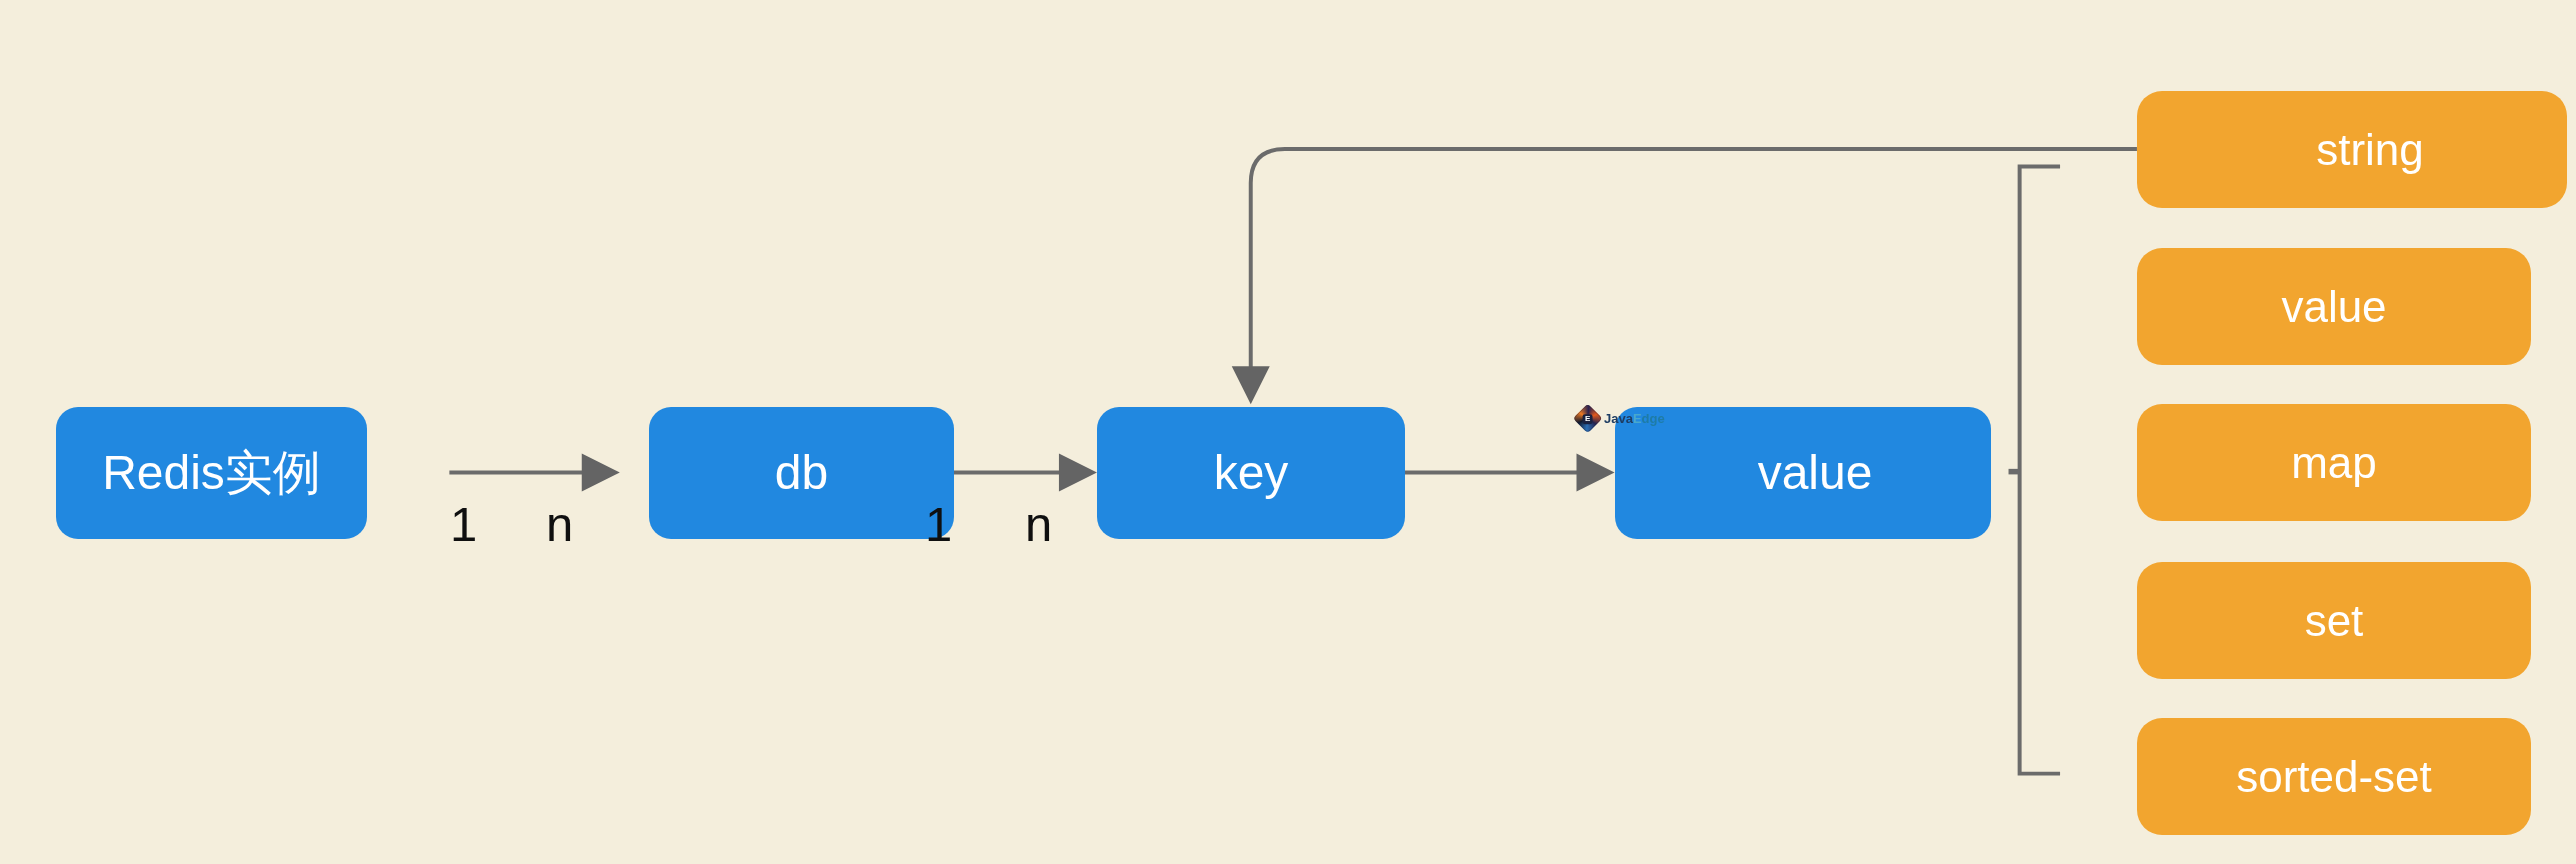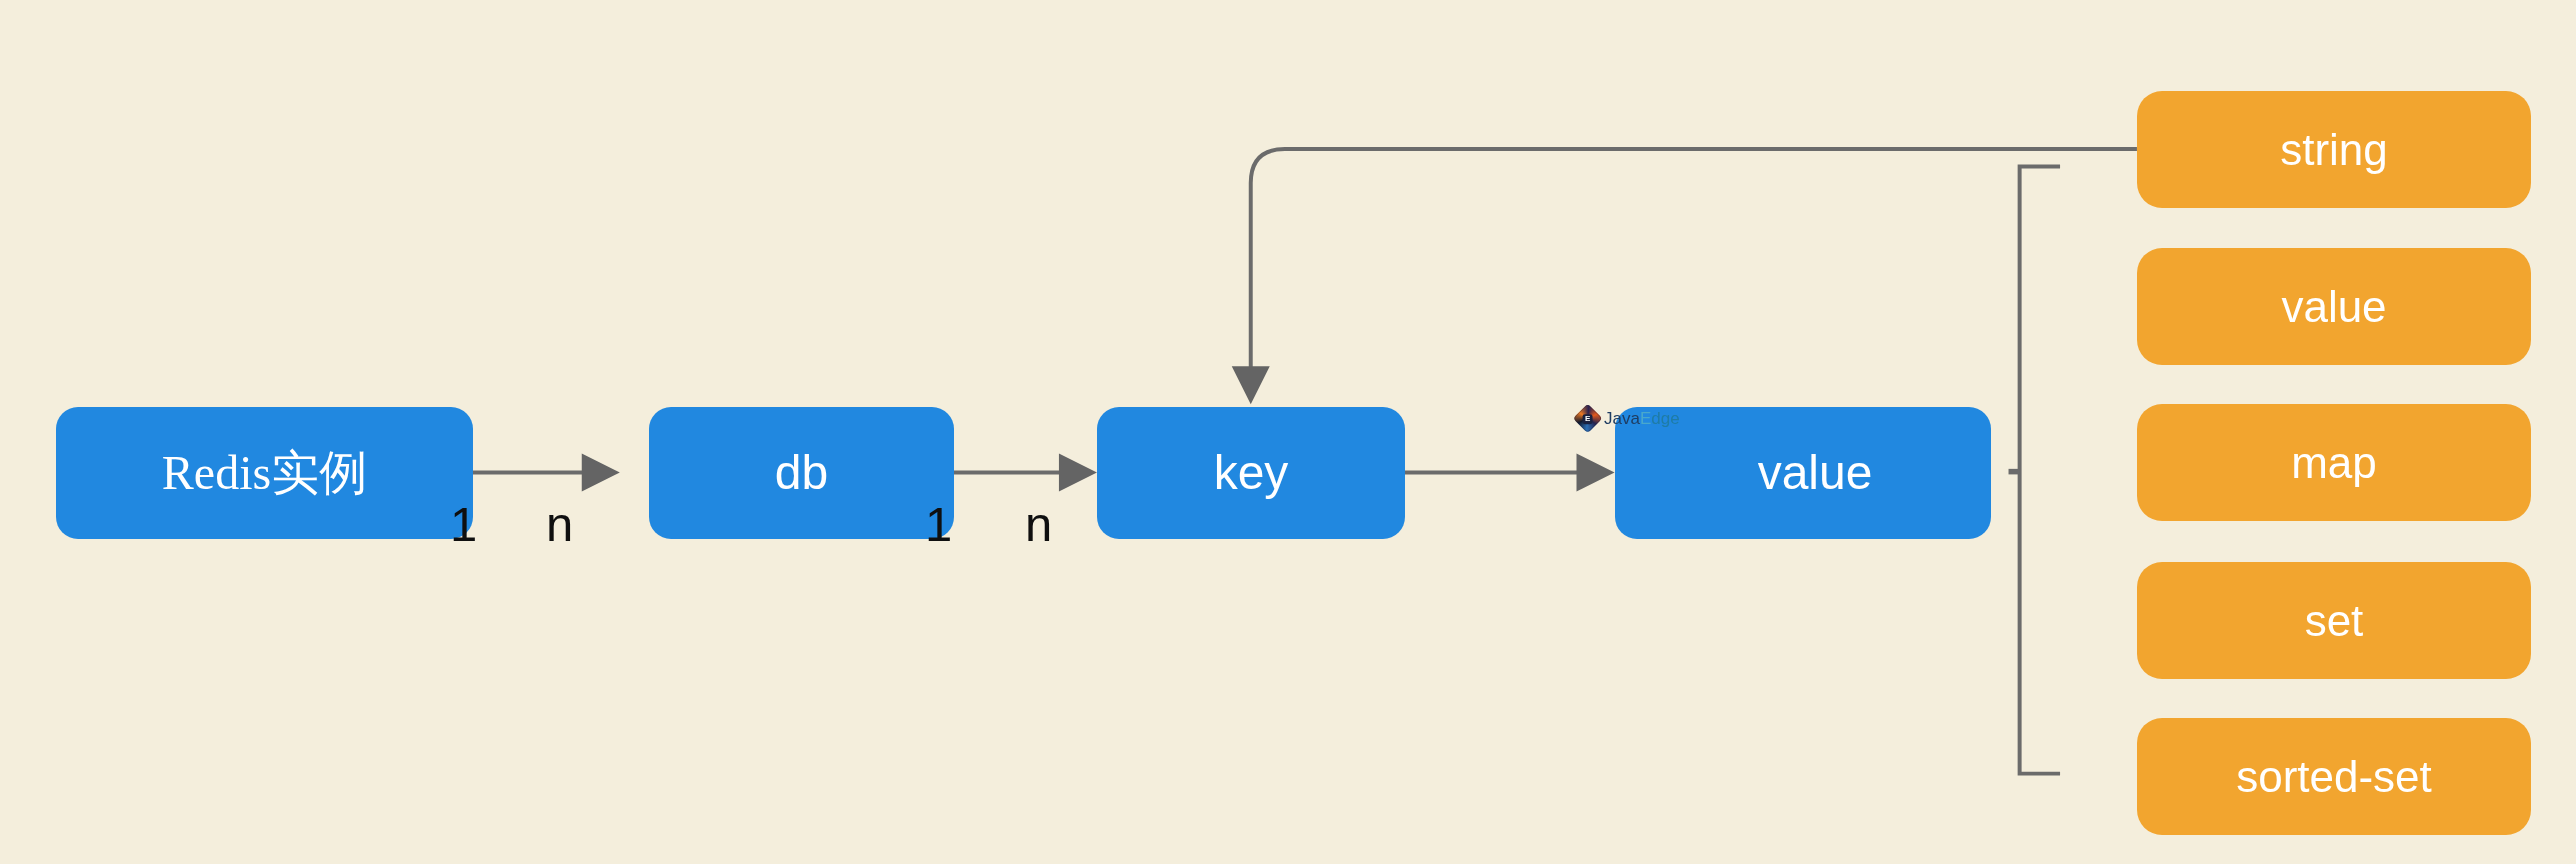--- a/index.html
+++ b/index.html
@@ -31,40 +31,40 @@
     color: #FFFFFF;
     border-radius: 22px;
     display: flex;
     align-items: center;
     justify-content: center;
     font-size: 48px;
     line-height: 1;
     height: 132px;
     top: 407px;
   }
-  .node-redis { left: 56px;   width: 417px; font-family: Liberation Serif, serif; }
+  .node-redis { left: 56px;   width: 311px; }
   .node-db    { left: 649px;  width: 305px; }
   .node-key   { left: 1097px; width: 308px; }
   .node-value { left: 1615px; width: 352px; padding-left: 24px; }
 
   .type-node {
     position: absolute;
     left: 2137px;
     width: 394px;
     height: 117px;
     background: var(--orange, #F2A52F);
     color: #FFFFFF;
     border-radius: 25px;
     display: flex;
     align-items: center;
     justify-content: center;
     font-size: 44px;
     line-height: 1;
   }
-  .type-string    { top: 91px; }
+  .type-string    { top: 91px; padding-left: 36px; }
   .type-list      { top: 248px; }
   .type-map       { top: 404px; }
   .type-set       { top: 562px; }
   .type-sortedset { top: 718px; border-radius: 25px; }
 
   .mult {
     position: absolute;
     font-size: 49px;
     line-height: 1;
     font-weight: 500;
@@ -103,22 +103,22 @@
     border-radius: 2.4px;
     background: #1a2240;
     color: #ffffff;
     font-size: 8px;
     font-weight: bold;
     line-height: 10.3px;
     text-align: center;
     transform: rotate(-45deg);
   }
   .wm-text {
-    font-size: 17px;
-    font-weight: normal;
+    font-size: 13px;
+    font-weight: bold;
     line-height: 1;
     letter-spacing: 0px;
     white-space: nowrap;
   }
   .wm-java { color: #1E3D63; }
   .wm-e    { color: #49A8CC; }
   .wm-dge  { color: #1E7CA6; }
 </style>
 </head>
 <body>

